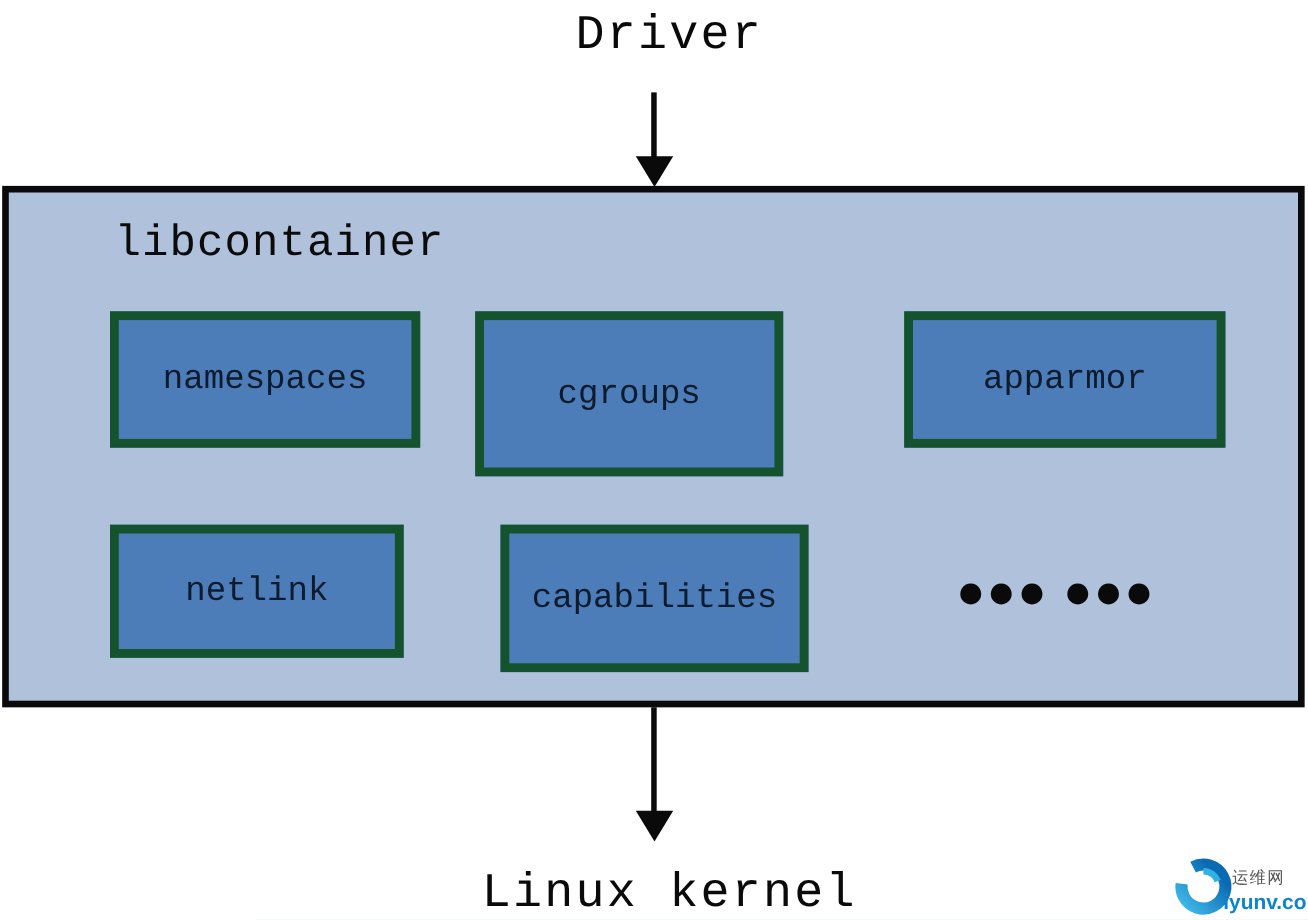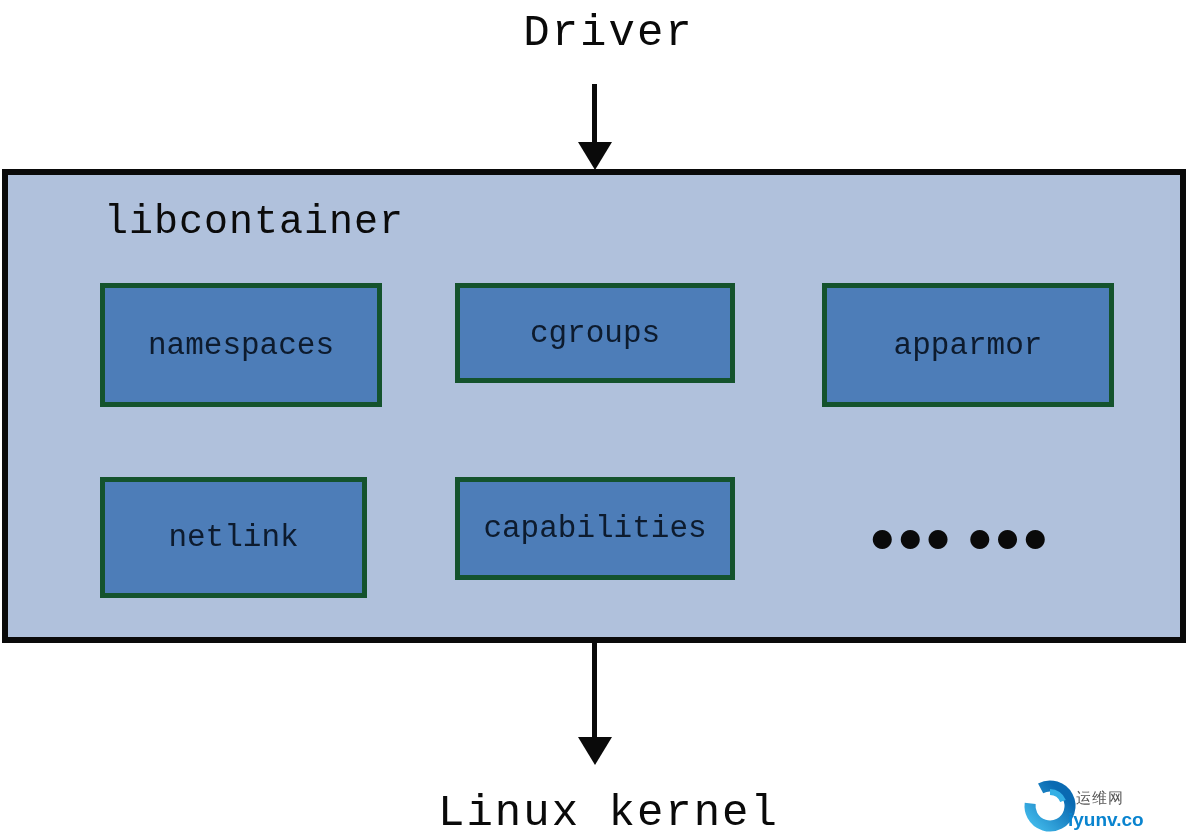--- a/index.html
+++ b/index.html
@@ -56,51 +56,51 @@
     left: 104px; top: 200px;
     font-size: 40px;
     font-weight: 500;
     letter-spacing: 1px;
     color: #0b0b0b;
   }
   .component-box {
     position: absolute;
     box-sizing: border-box;
     background: #4d7db8;
-    border: 5px solid #14532d;
+    border: 8px solid #14532d;
     display: flex;
     align-items: center;
     justify-content: center;
     font-size: 31px;
     font-weight: 500;
     color: #0d1b2e;
     white-space: nowrap;
   }
   #box-namespaces   { left: 100px; top: 283px; width: 282px; height: 124px; }
-  #box-cgroups      { left: 455px; top: 283px; width: 280px; height: 100px; }
+  #box-cgroups      { left: 432px; top: 283px; width: 280px; height: 150px; }
   #box-apparmor     { left: 822px; top: 283px; width: 292px; height: 124px; }
   #box-netlink      { left: 100px; top: 477px; width: 267px; height: 121px; }
-  #box-capabilities { left: 455px; top: 477px; width: 280px; height: 103px; }
+  #box-capabilities { left: 455px; top: 477px; width: 280px; height: 134px; }
 
   #ellipsis {
     position: absolute;
     left: 822px; top: 477px;
     width: 280px; height: 121px;
     display: flex;
     align-items: center;
     justify-content: center;
     font-size: 25px;
     letter-spacing: 6px;
     color: #0a0a0a;
     font-family: "DejaVu Sans", sans-serif;
   }
 
   #watermark {
     position: absolute;
-    left: 1016px; top: 770px;
+    left: 1060px; top: 770px;
     width: 129px; height: 66px; text-decoration: underline;
   }
   #watermark svg text {
     font-family: "Liberation Sans", "DejaVu Sans", sans-serif;
   }
   .wm-name { font-size: 15px; fill: #555555; letter-spacing: 1px; }
   .wm-url  { font-size: 19px; font-weight: bold; fill: #0a84cf; }
 </style>
 </head>
 <body>

